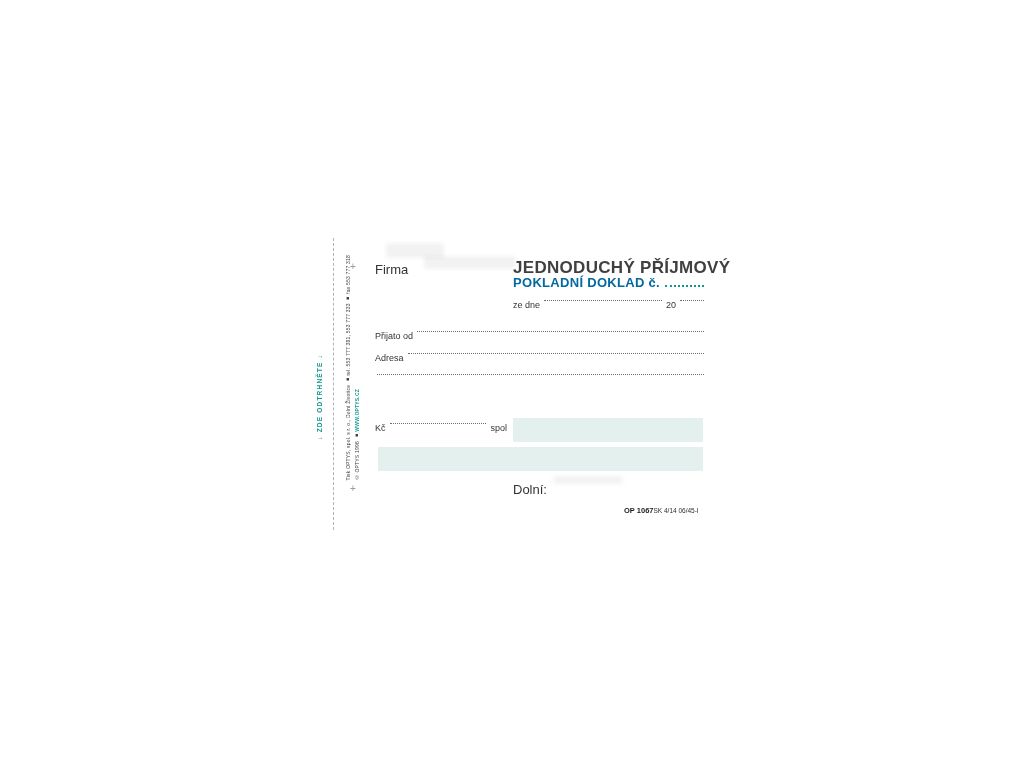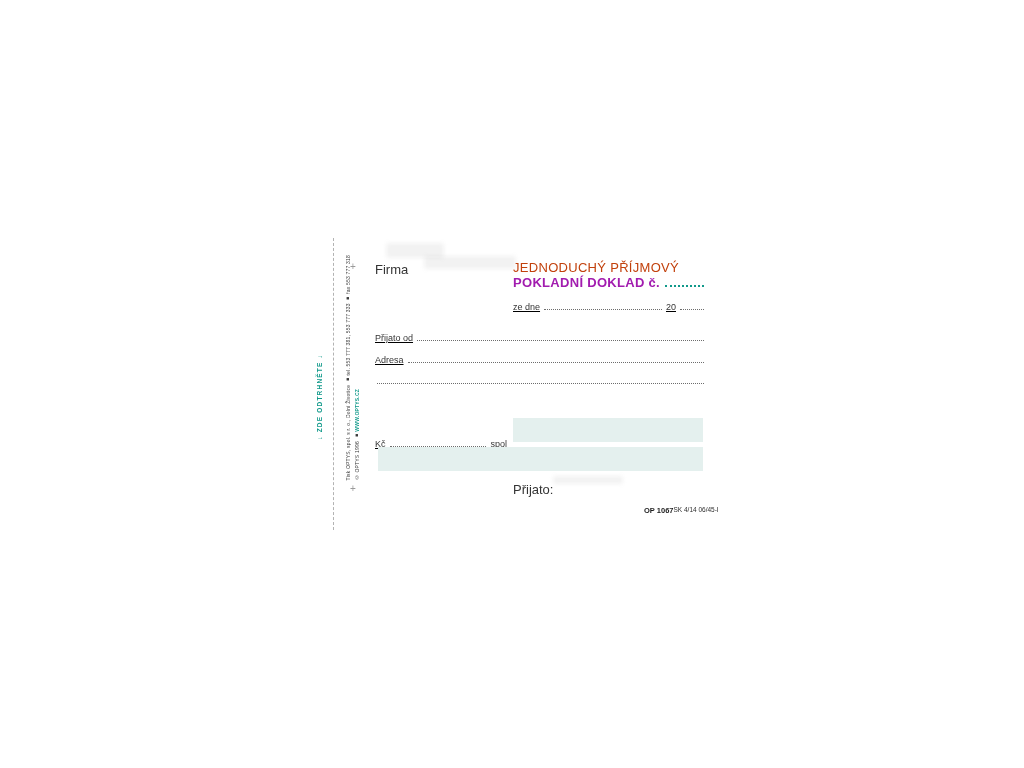--- a/index.html
+++ b/index.html
@@ -43,47 +43,47 @@
   .regmark {
     position: absolute;
     font-size: 10px; color: #9a9a9a; line-height: 10px;
   }
 
   
   .lbl-abs { position: absolute; font-size: 13px; color: #343434; }
 
   .title-line1 {
     position: absolute; left: 513px; top: 260px;
-    font-size: 13px; font-weight: normal; color: #c2410c;
+    font-size: 17px; font-weight: bold; color: #404040;
     letter-spacing: 0.3px; line-height: 15px;
   }
   .title-line2 {
     position: absolute; left: 513px; top: 275px; width: 191px;
     display: flex; align-items: flex-end;
-    font-size: 13px; font-weight: bold; color: #a21caf;
+    font-size: 13px; font-weight: bold; color: #0369a1;
     letter-spacing: 0.3px; line-height: 15px;
   }
   .title-line2 .dots-teal {
     flex: 1; height: 0; margin: 0 0 3px 5px;
     border-bottom: 2px dotted #10998a;
   }
 
   .row {
-    position: absolute; display: flex; align-items: flex-end; height: 12px; text-decoration: underline;
+    position: absolute; display: flex; align-items: flex-start; height: 12px;
   }
   .row .lbl { font-size: 9px; color: #343434; white-space: nowrap; padding-right: 4px; }
   .row .lbl.after { padding-right: 4px; padding-left: 4px; }
   .dots { flex: 1; height: 0; border-bottom: 1px dotted #6d6d6d; margin-bottom: 2px; }
   .dots.fixed { flex: none; }
 
   .fill-box { position: absolute; background: #e4f0ee; }
 
   .code-row {
-    position: absolute; left: 644px; top: 506px;
-    display: flex; align-items: flex-start; gap: 0;
+    position: absolute; left: 624px; top: 506px;
+    display: flex; align-items: center; gap: 0;
   }
   .code-row .code-main { font-size: 7.5px; font-weight: bold; color: #1c1c1c; }
   .code-row .code-sub  { font-size: 6.5px; color: #2e2e2e; }
 
   .scan-artifact {
     position: absolute; background: rgba(125,125,125,0.10);
     filter: blur(2px); border-radius: 3px;
   }
 </style>
 </head>
@@ -125,28 +125,28 @@
   <div class="row" style="left:375px; top:353px; width:329px;">
     <span class="lbl">Adresa</span>
     <span class="dots"></span>
   </div>
 
   <div class="row" style="left:377px; top:374px; width:327px;">
     <span class="dots"></span>
   </div>
 
 
-  <div class="row" style="left:375px; top:437px; width:136px;">
+  <div class="row" style="left:375px; top:423px; width:136px;">
     <span class="lbl">Kč</span>
     <span class="dots"></span>
     <span class="lbl after">spol</span>
   </div>
   <div class="fill-box" style="left:513px; top:418px; width:190px; height:24px;"></div>
   <div class="fill-box" style="left:378px; top:447px; width:325px; height:24px;"></div>
 
-  <div class="lbl-abs" style="left:513px; top:482px;">Přijato:</div>
+  <div class="lbl-abs" style="left:513px; top:482px;">Dolní:</div>
 
   <div class="code-row">
     <span class="code-main">OP 1067</span>
     <span class="code-sub">SK 4/14 06/45-I</span>
   </div>
 
 </div>
 
 </body></html>

